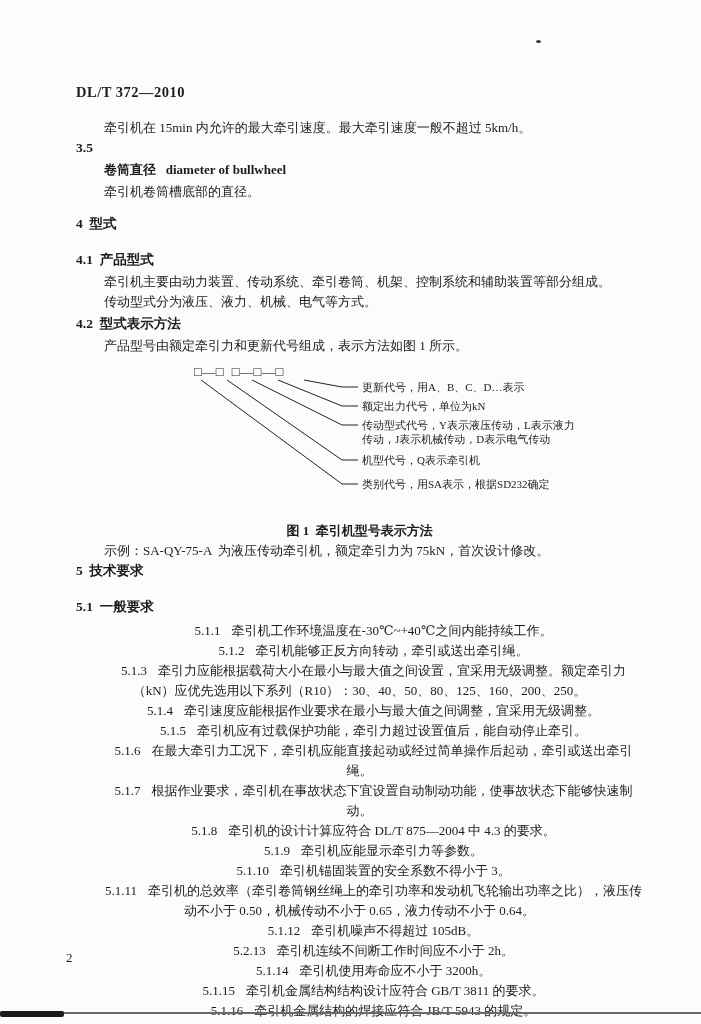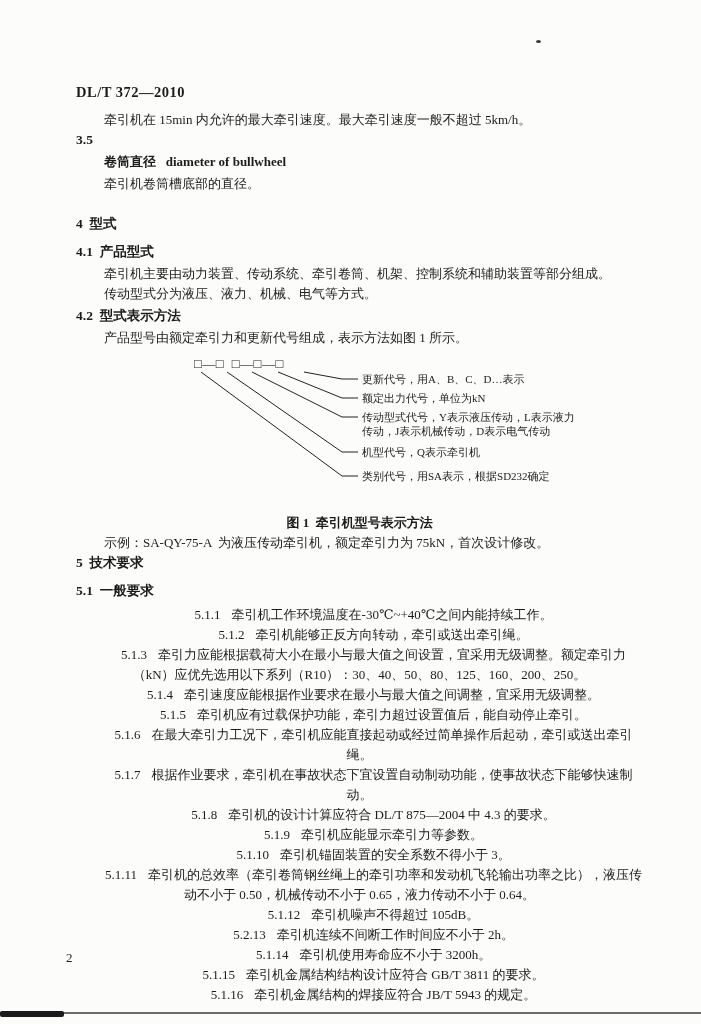--- a/index.html
+++ b/index.html
@@ -10,21 +10,21 @@
     margin:0 auto;
     background:#fcfcfa;
     color:#1c1c1c;
     font-family:"Liberation Serif","DejaVu Serif",serif;
     padding:82px 58px 0 76px;
     overflow:hidden;
   }
   .hdr { font-weight:bold; font-size:14.5px; line-height:20px; letter-spacing:0.5px; }
   p.body { font-size:13px; line-height:20px; text-indent:28px; white-space:pre-wrap; }
   .h { font-weight:bold; font-size:13.5px; line-height:20px; white-space:pre-wrap; }
-  .mt2{margin-top:2px}.mt8{margin-top:8px}.mt14{}.mt16{margin-top:20px}
+  .mt2{margin-top:2px}.mt8{margin-top:16px}.mt14{}.mt16{margin-top:12px}
   .term { font-weight:bold; font-size:13px; line-height:20px; text-indent:28px; white-space:pre-wrap; }
 
   
   .figure {
     position:relative;
     width:410px; height:140px;
     margin:8px 0 0 118px;
   }
   .model-boxes {
     position:absolute; left:0; top:0;

